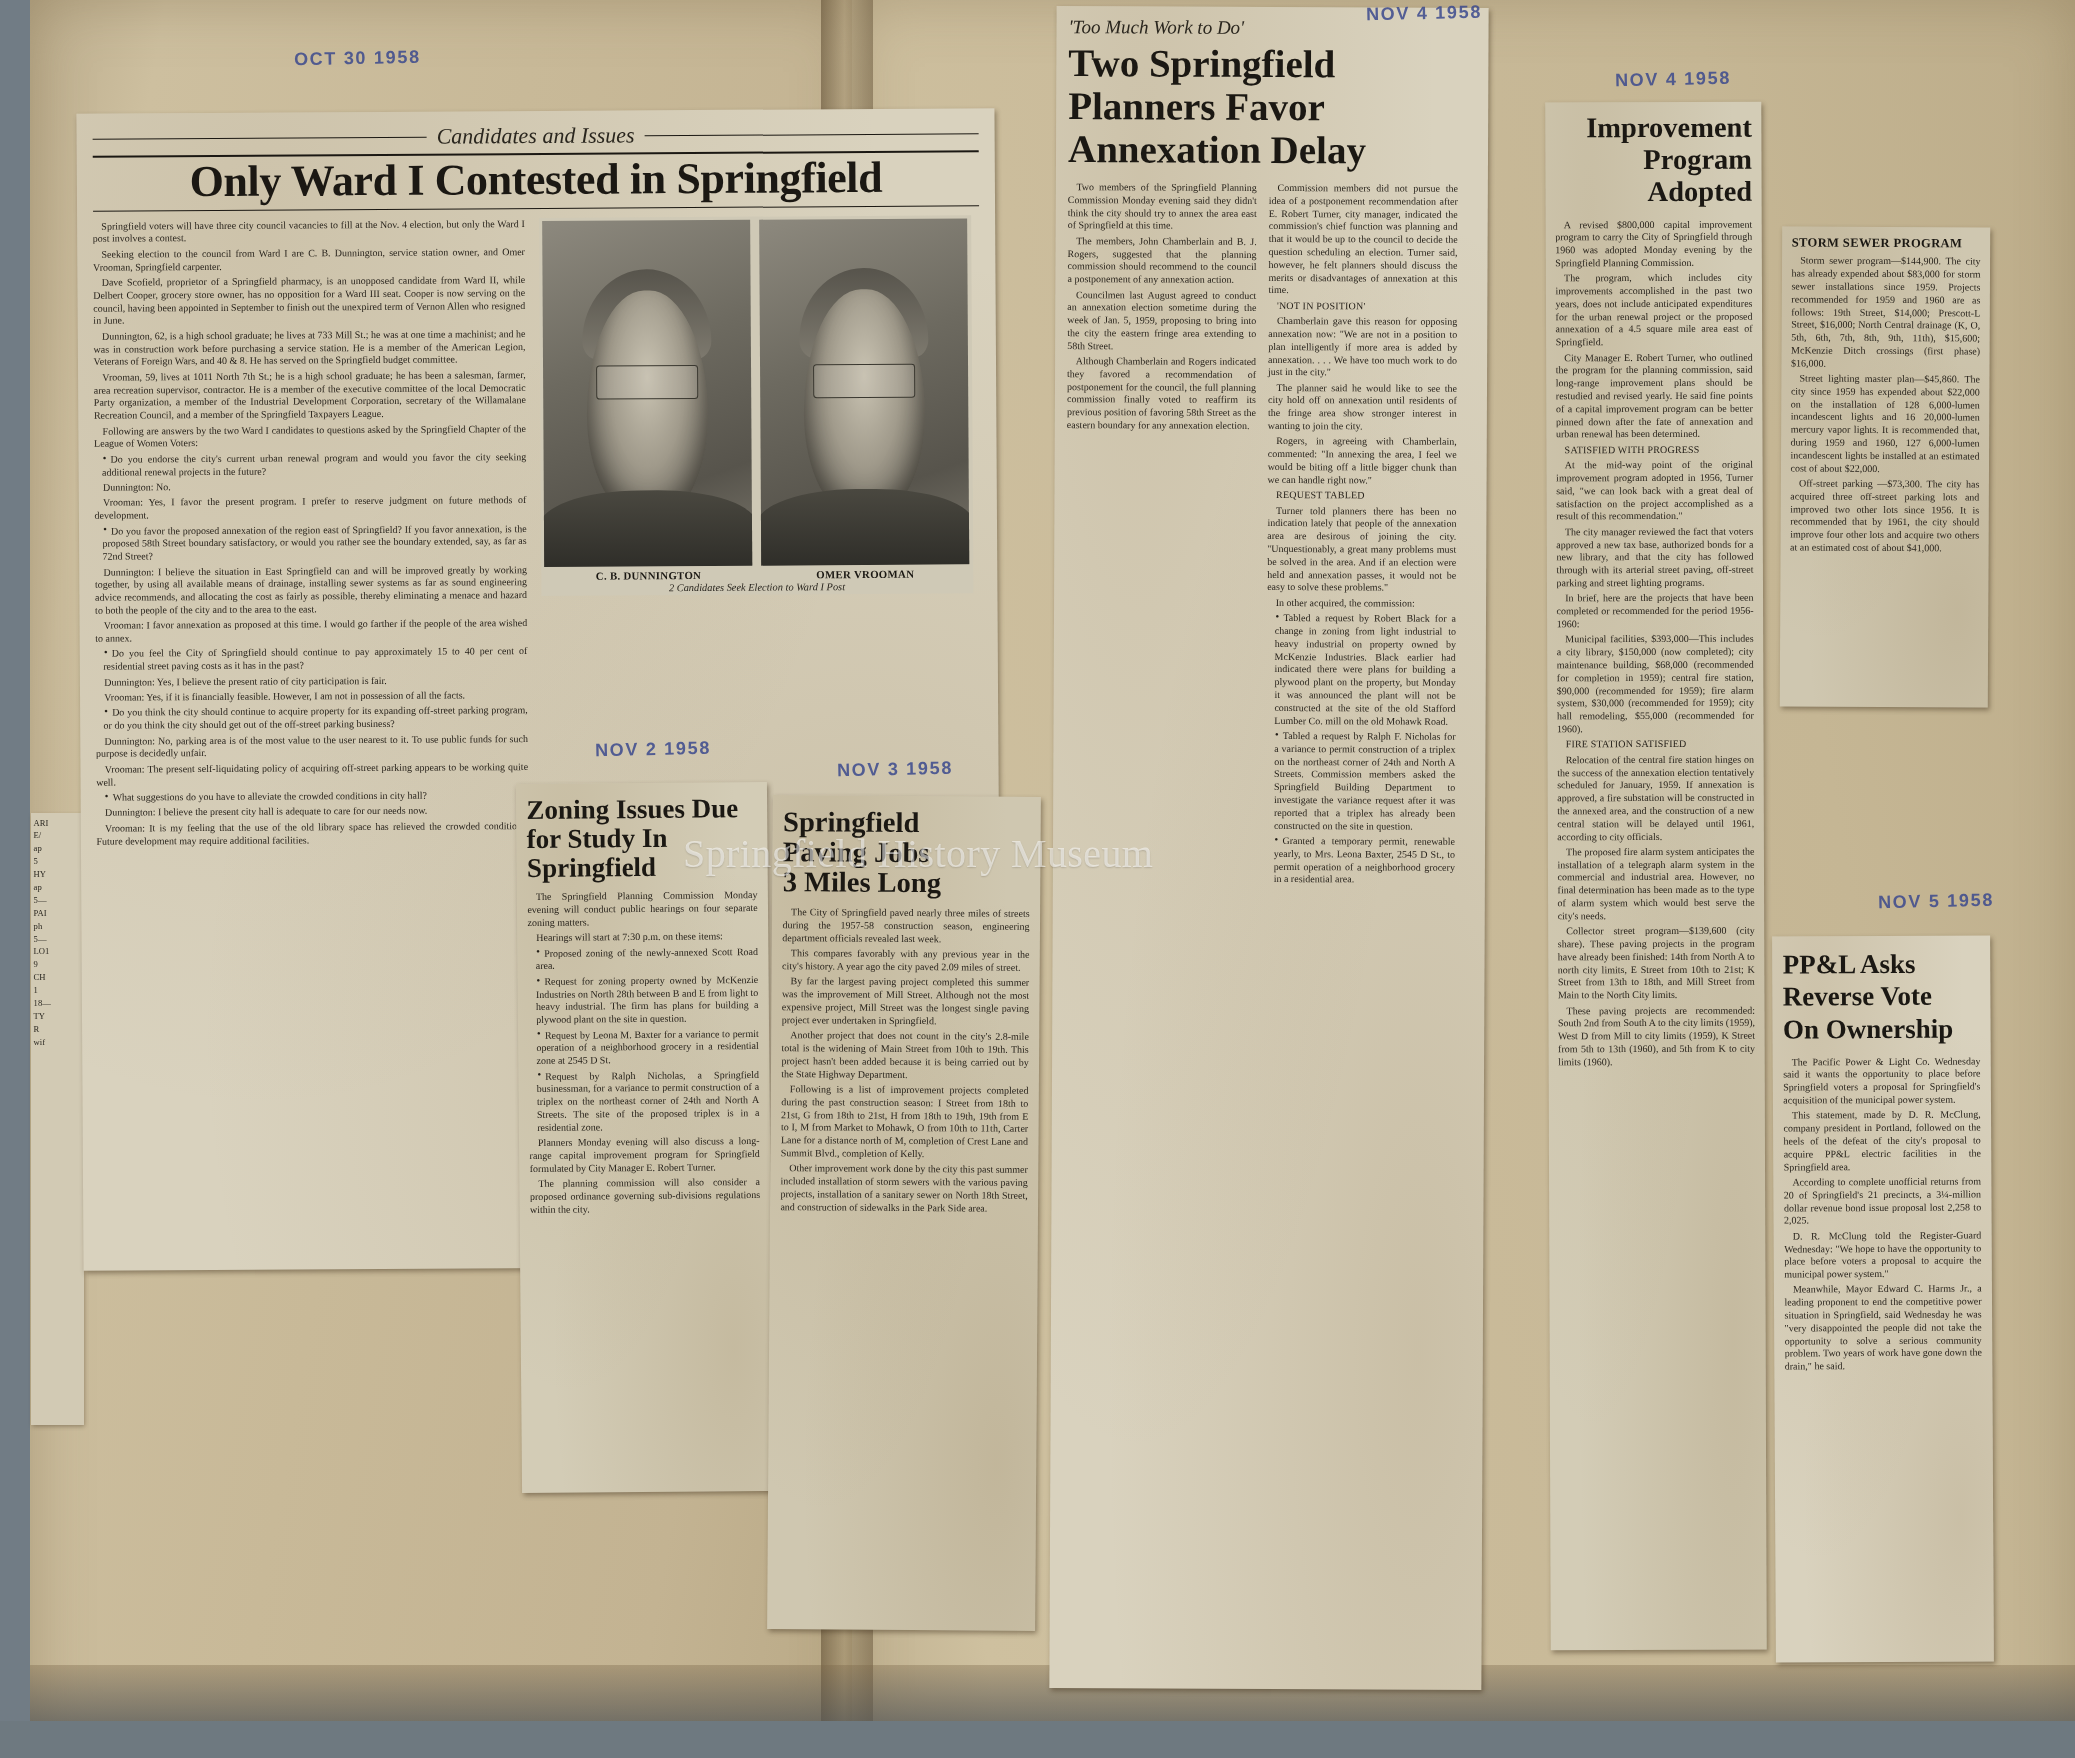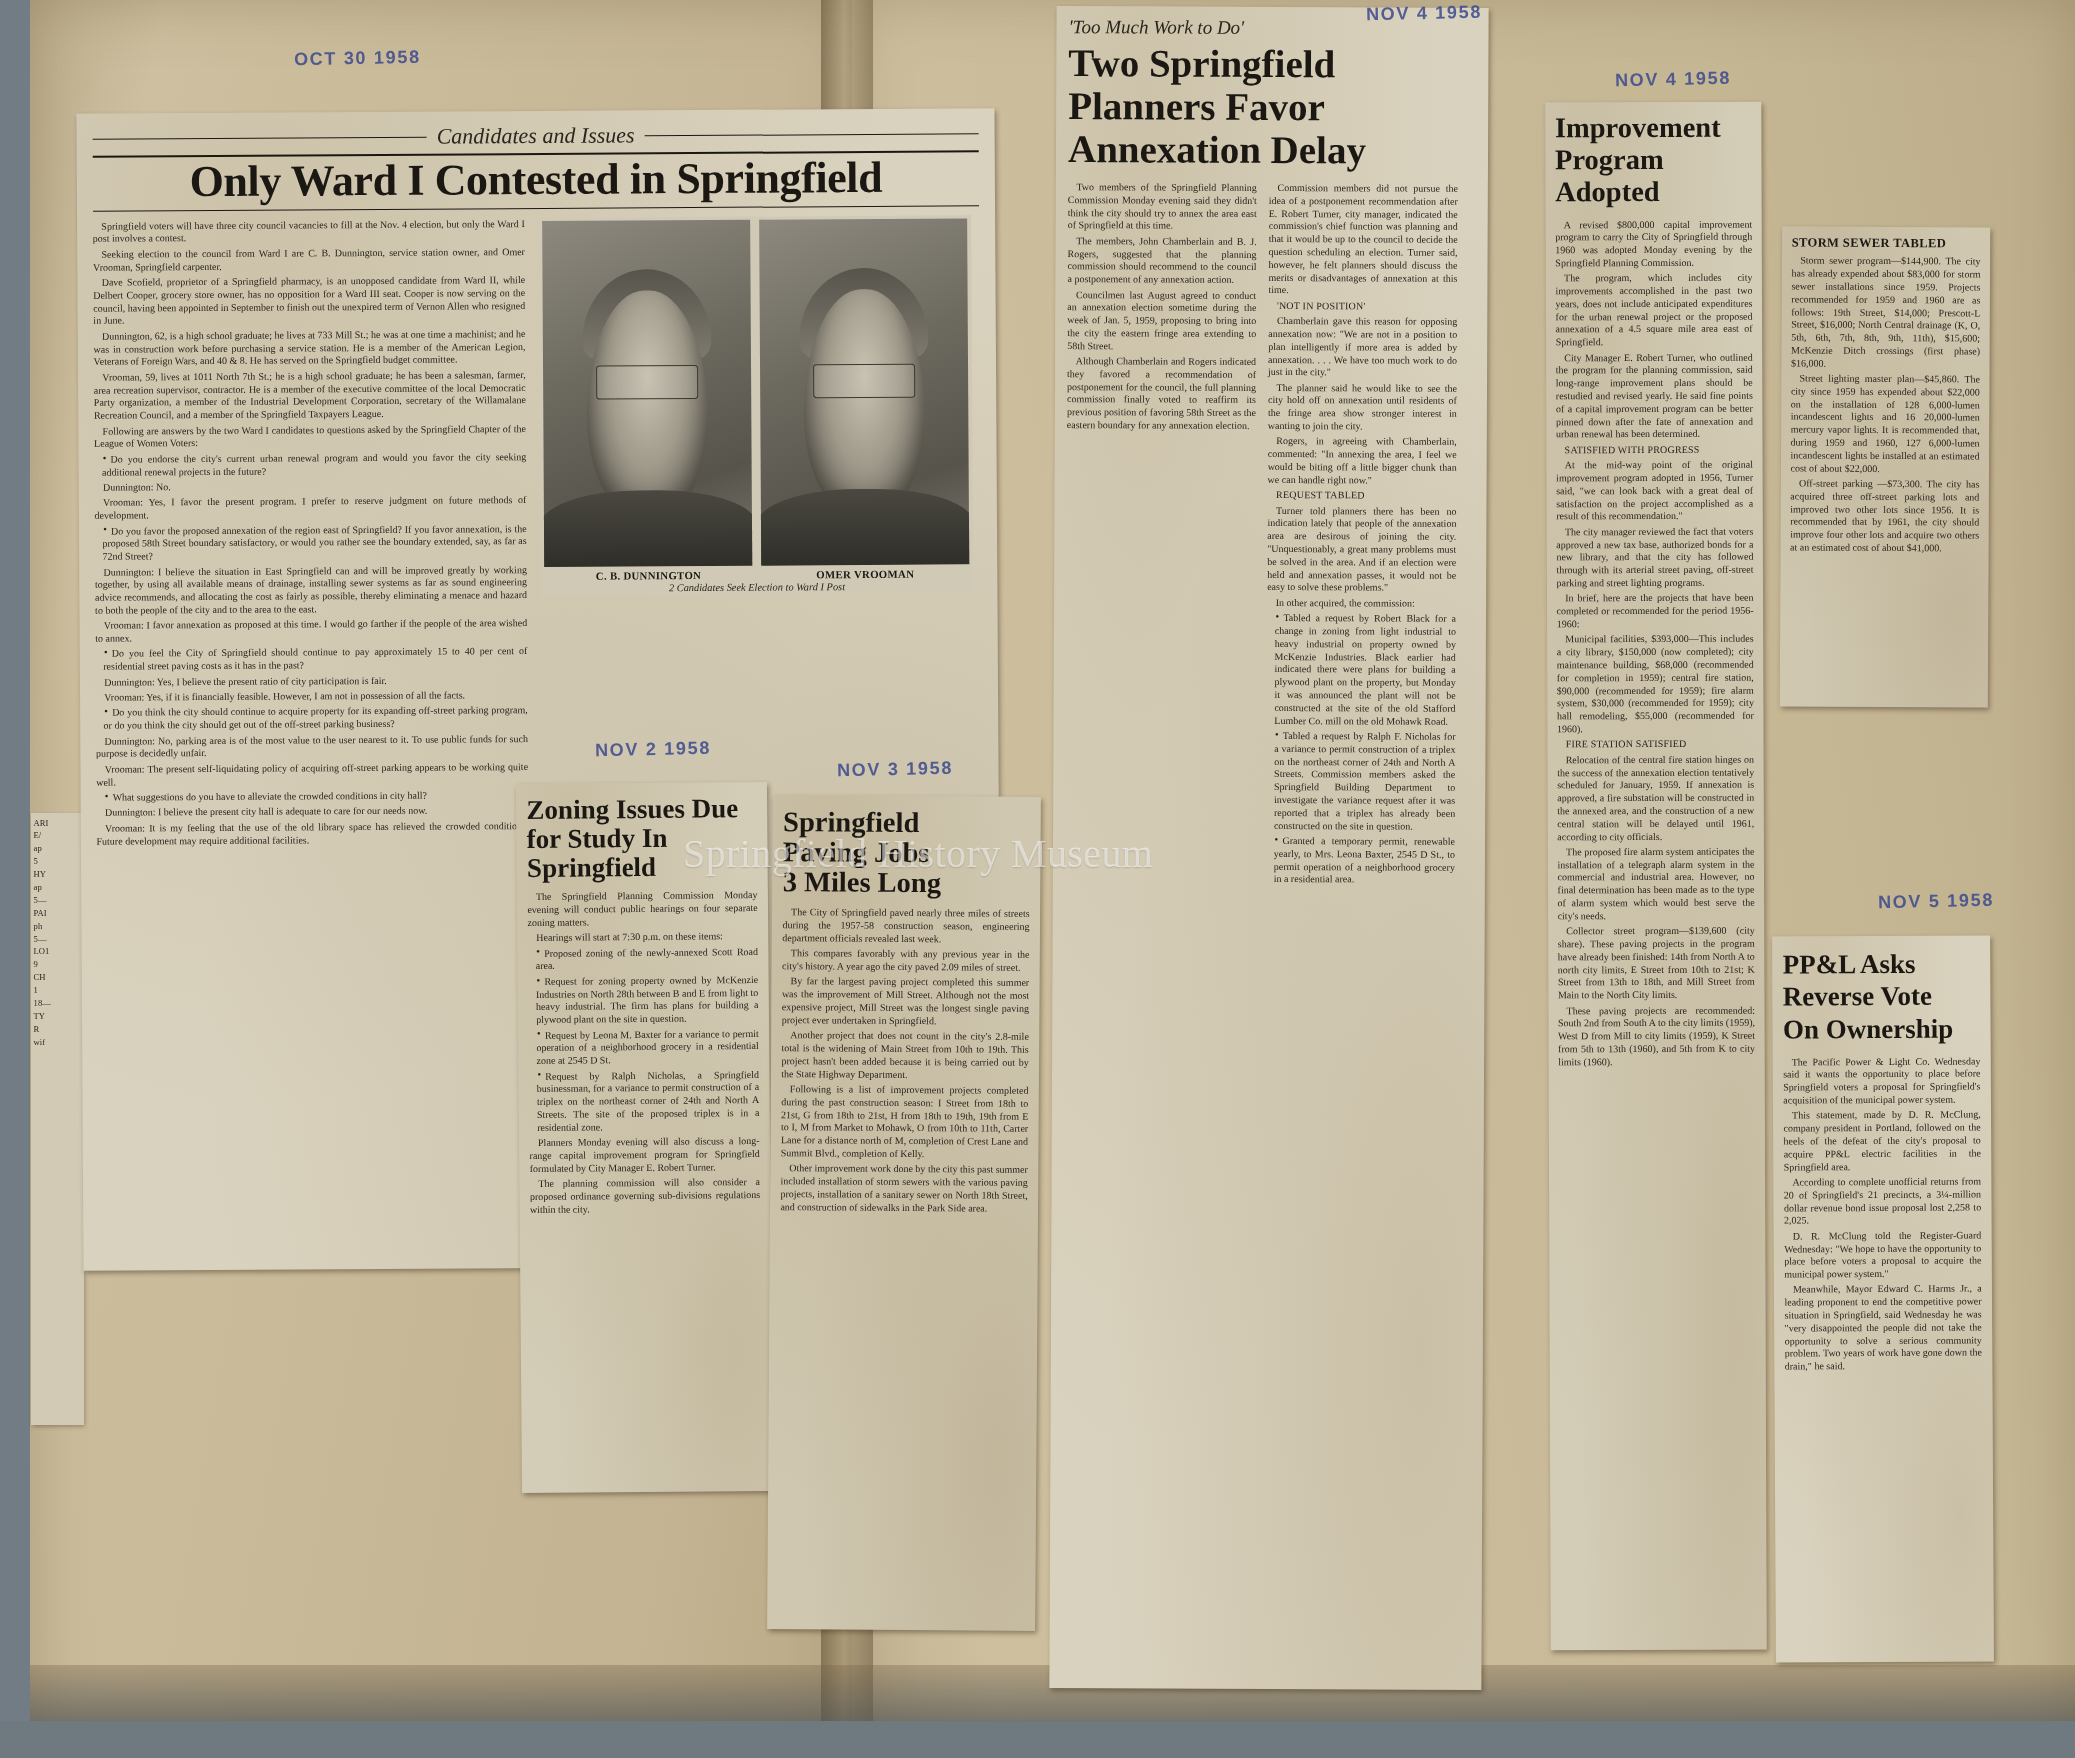--- a/index.html
+++ b/index.html
@@ -348,21 +348,21 @@
           <p class="bullet">Tabled a request by Robert Black for a change in zoning from light industrial to heavy industrial on property owned by McKenzie Industries. Black earlier had indicated there were plans for building a plywood plant on the property, but Monday it was announced the plant will not be constructed at the site of the old Stafford Lumber Co. mill on the old Mohawk Road.</p>
           <p class="bullet">Tabled a request by Ralph F. Nicholas for a variance to permit construction of a triplex on the northeast corner of 24th and North A Streets. Commission members asked the Springfield Building Department to investigate the variance request after it was reported that a triplex has already been constructed on the site in question.</p>
           <p class="bullet">Granted a temporary permit, renewable yearly, to Mrs. Leona Baxter, 2545 D St., to permit operation of a neighborhood grocery in a residential area.</p>
         </div>
       </div>
     </div>
   </div>
 
   <div class="clip aged2" style="left:1548px; top:102px; width:216px; height:1548px; transform: rotate(-0.2deg);">
     <div class="clip-inner" style="padding:10.4px 9.5px;">
-      <div class="hd" style="font-size:28.5px; line-height:1.12;">
+      <div class="hd" style="font-size:28.5px; line-height:1.12;text-align:right;">
         <div>Improvement</div>
         <div>Program</div>
         <div>Adopted</div>
       </div>
       <div class="body-col" style="margin-top:10.4px;">
         <p>A revised $800,000 capital improvement program to carry the City of Springfield through 1960 was adopted Monday evening by the Springfield Planning Commission.</p>
         <p>The program, which includes city improvements accomplished in the past two years, does not include anticipated expenditures for the urban renewal project or the proposed annexation of a 4.5 square mile area east of Springfield.</p>
         <p>City Manager E. Robert Turner, who outlined the program for the planning commission, said long-range improvement plans should be restudied and revised yearly. He said fine points of a capital improvement program can be better pinned down after the fate of annexation and urban renewal has been determined.</p>
         <p class="subhead">SATISFIED WITH PROGRESS</p>
         <p>At the mid-way point of the original improvement program adopted in 1956, Turner said, "we can look back with a great deal of satisfaction on the project accomplished as a result of this recommendation."</p>
@@ -373,21 +373,21 @@
         <p>Relocation of the central fire station hinges on the success of the annexation election tentatively scheduled for January, 1959. If annexation is approved, a fire substation will be constructed in the annexed area, and the construction of a new central station will be delayed until 1961, according to city officials.</p>
         <p>The proposed fire alarm system anticipates the installation of a telegraph alarm system in the commercial and industrial area. However, no final determination has been made as to the type of alarm system which would best serve the city's needs.</p>
         <p>Collector street program—$139,600 (city share). These paving projects in the program have already been finished: 14th from North A to north city limits, E Street from 10th to 21st; K Street from 13th to 18th, and Mill Street from Main to the North City limits.</p>
         <p>These paving projects are recommended: South 2nd from South A to the city limits (1959), West D from Mill to city limits (1959), K Street from 5th to 13th (1960), and 5th from K to city limits (1960).</p>
       </div>
     </div>
   </div>
 
   <div class="clip aged3" style="left:1781px; top:227px; width:208px; height:480px; transform: rotate(0.3deg);">
     <div class="clip-inner" style="padding:10.4px 9.5px;">
-      <div class="hd" style="font-size:12.5px; letter-spacing:0.4px; margin-bottom:5.2px;">STORM SEWER TABLED</div>
+      <div class="hd" style="font-size:12.5px; letter-spacing:0.4px; margin-bottom:5.2px;">STORM SEWER PROGRAM</div>
       <div class="body-col">
         <p>Storm sewer program—$144,900. The city has already expended about $83,000 for storm sewer installations since 1959. Projects recommended for 1959 and 1960 are as follows: 19th Street, $14,000; Prescott-L Street, $16,000; North Central drainage (K, O, 5th, 6th, 7th, 8th, 9th, 11th), $15,600; McKenzie Ditch crossings (first phase) $16,000.</p>
         <p>Street lighting master plan—$45,860. The city since 1959 has expended about $22,000 on the installation of 128 6,000-lumen incandescent lights and 16 20,000-lumen mercury vapor lights. It is recommended that, during 1959 and 1960, 127 6,000-lumen incandescent lights be installed at an estimated cost of about $22,000.</p>
         <p>Off-street parking —$73,300. The city has acquired three off-street parking lots and improved two other lots since 1956. It is recommended that by 1961, the city should improve four other lots and acquire two others at an estimated cost of about $41,000.</p>
       </div>
     </div>
   </div>
 
   <div class="clip" style="left:1774px; top:936px; width:218px; height:726px; transform: rotate(-0.3deg);">
     <div class="clip-inner" style="padding:12px 10.4px;">

